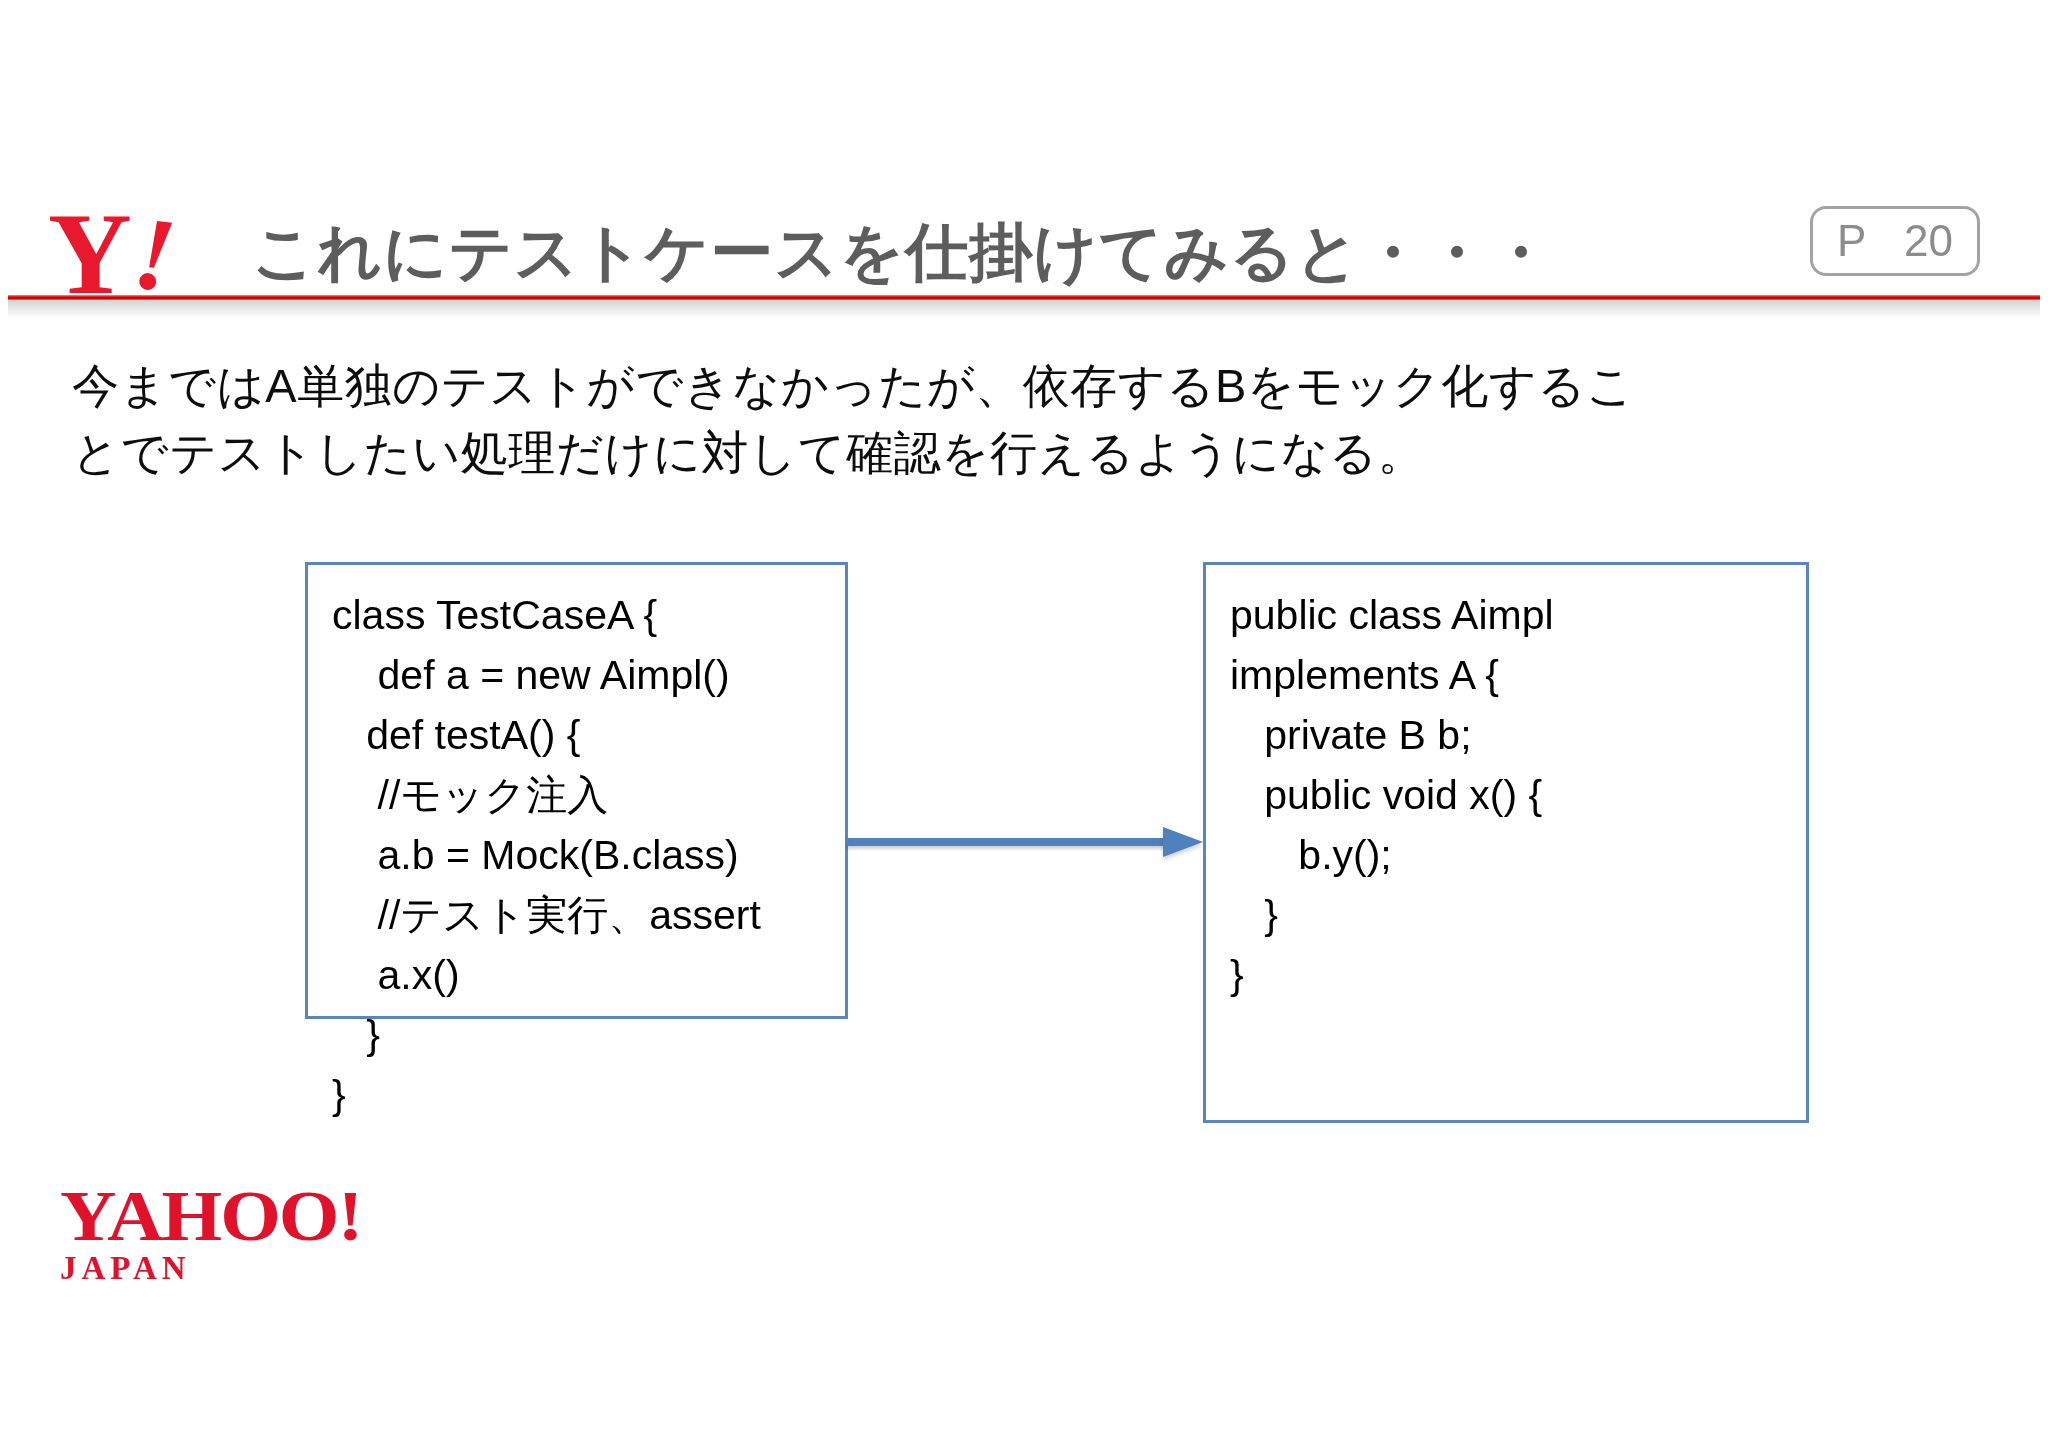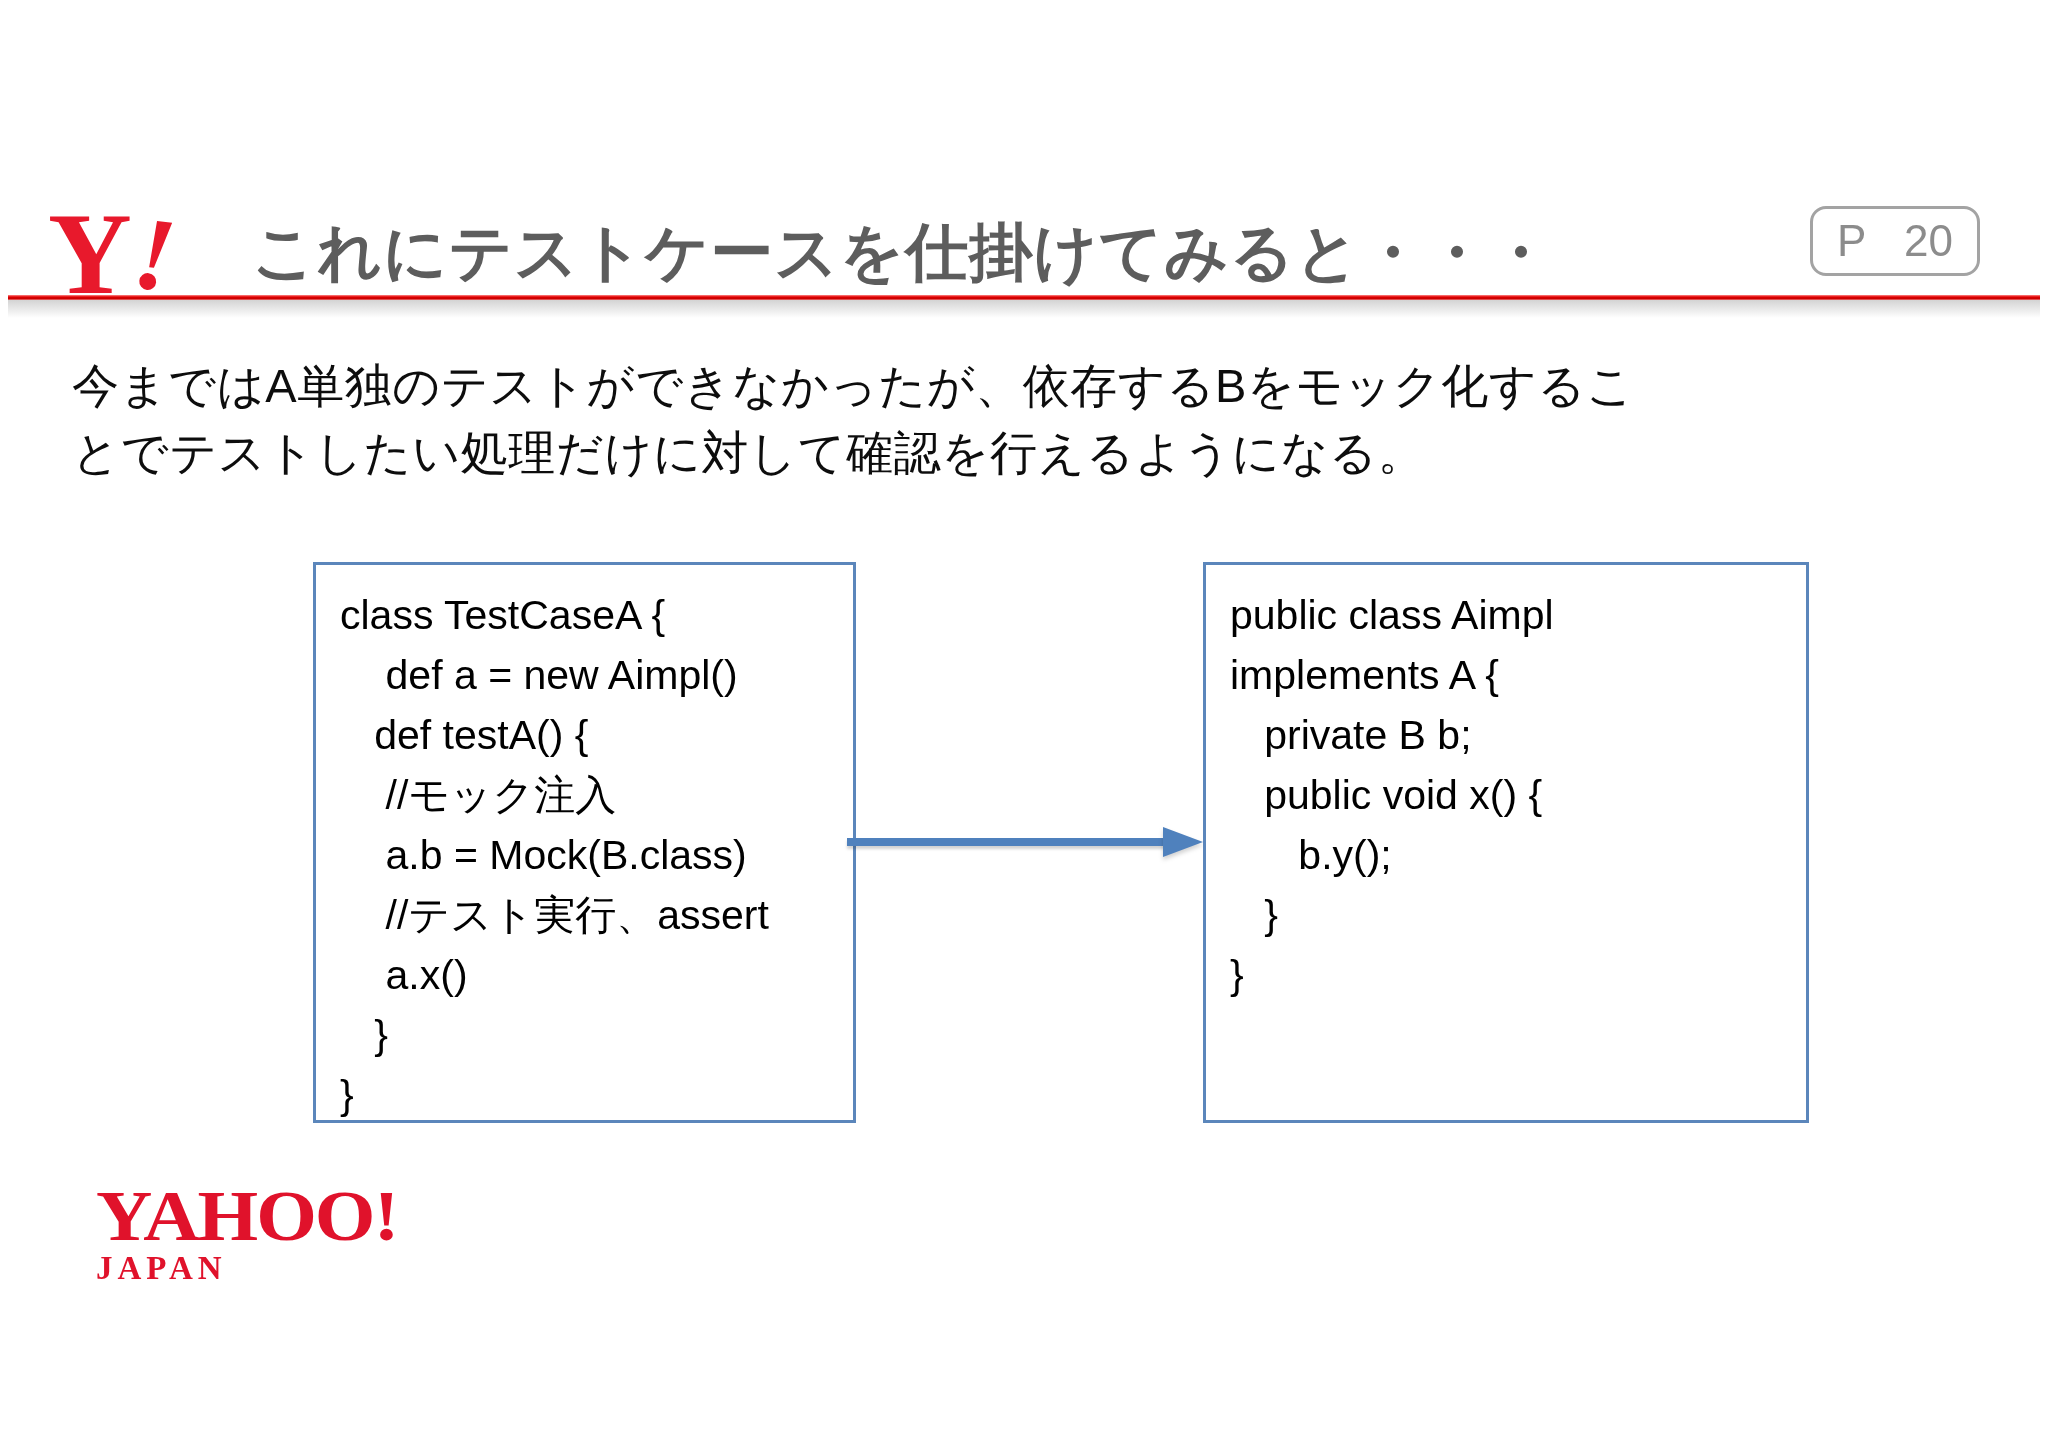--- a/index.html
+++ b/index.html
@@ -41,21 +41,21 @@
   .lead{
     position:absolute;left:72px;top:352px;
     font-size:47px;line-height:67px;color:#0d0d0d;
     letter-spacing:0.5px;white-space:nowrap;
   }
   
   .code-box{
     position:absolute;background:#ffffff;border:3px solid #5b86bb;
     box-sizing:border-box;padding:20px 24px;
   }
-  .code-box.left{left:313px;top:562px;width:543px;height:561px;}
+  .code-box.left{left:305px;top:562px;width:543px;height:457px;}
   .code-box.right{left:1203px;top:562px;width:606px;height:561px;}
   .code-line{
     white-space:pre;font-size:41px;line-height:60px;color:#000000;
     font-family:"Liberation Sans",sans-serif;
   }
   
   .arrow{position:absolute;left:847px;top:827px;width:356px;height:30px;}
   .arrow .shaft{
     position:absolute;left:0;top:11px;width:318px;height:8px;
     background:#4f81bd;box-shadow:0 3px 3px rgba(0,0,0,0.18);
@@ -64,21 +64,20 @@
     position:absolute;right:0;top:0;width:0;height:0;
     border-left:40px solid #4f81bd;
     border-top:15px solid transparent;border-bottom:15px solid transparent;
     filter:drop-shadow(0 3px 2px rgba(0,0,0,0.18));
   }
   
   .yahoo-logo{
     position:absolute;left:60px;top:1180px;color:#e0122b;
     font-family:"Liberation Serif",serif;font-weight:bold;line-height:1;
     width:270px;
-    margin-left:36px;
   }
   .yahoo-logo .main{font-size:78px;letter-spacing:-2px;display:block;transform:scaleY(0.92);transform-origin:top left;white-space:nowrap;}
   .yahoo-logo .sub{display:block;text-align:left;font-size:33px;letter-spacing:5px;margin-top:-6px;white-space:nowrap;}
 </style>
 </head>
 <body>
 
 <div class="slide">
 
   <div class="y-logo">

